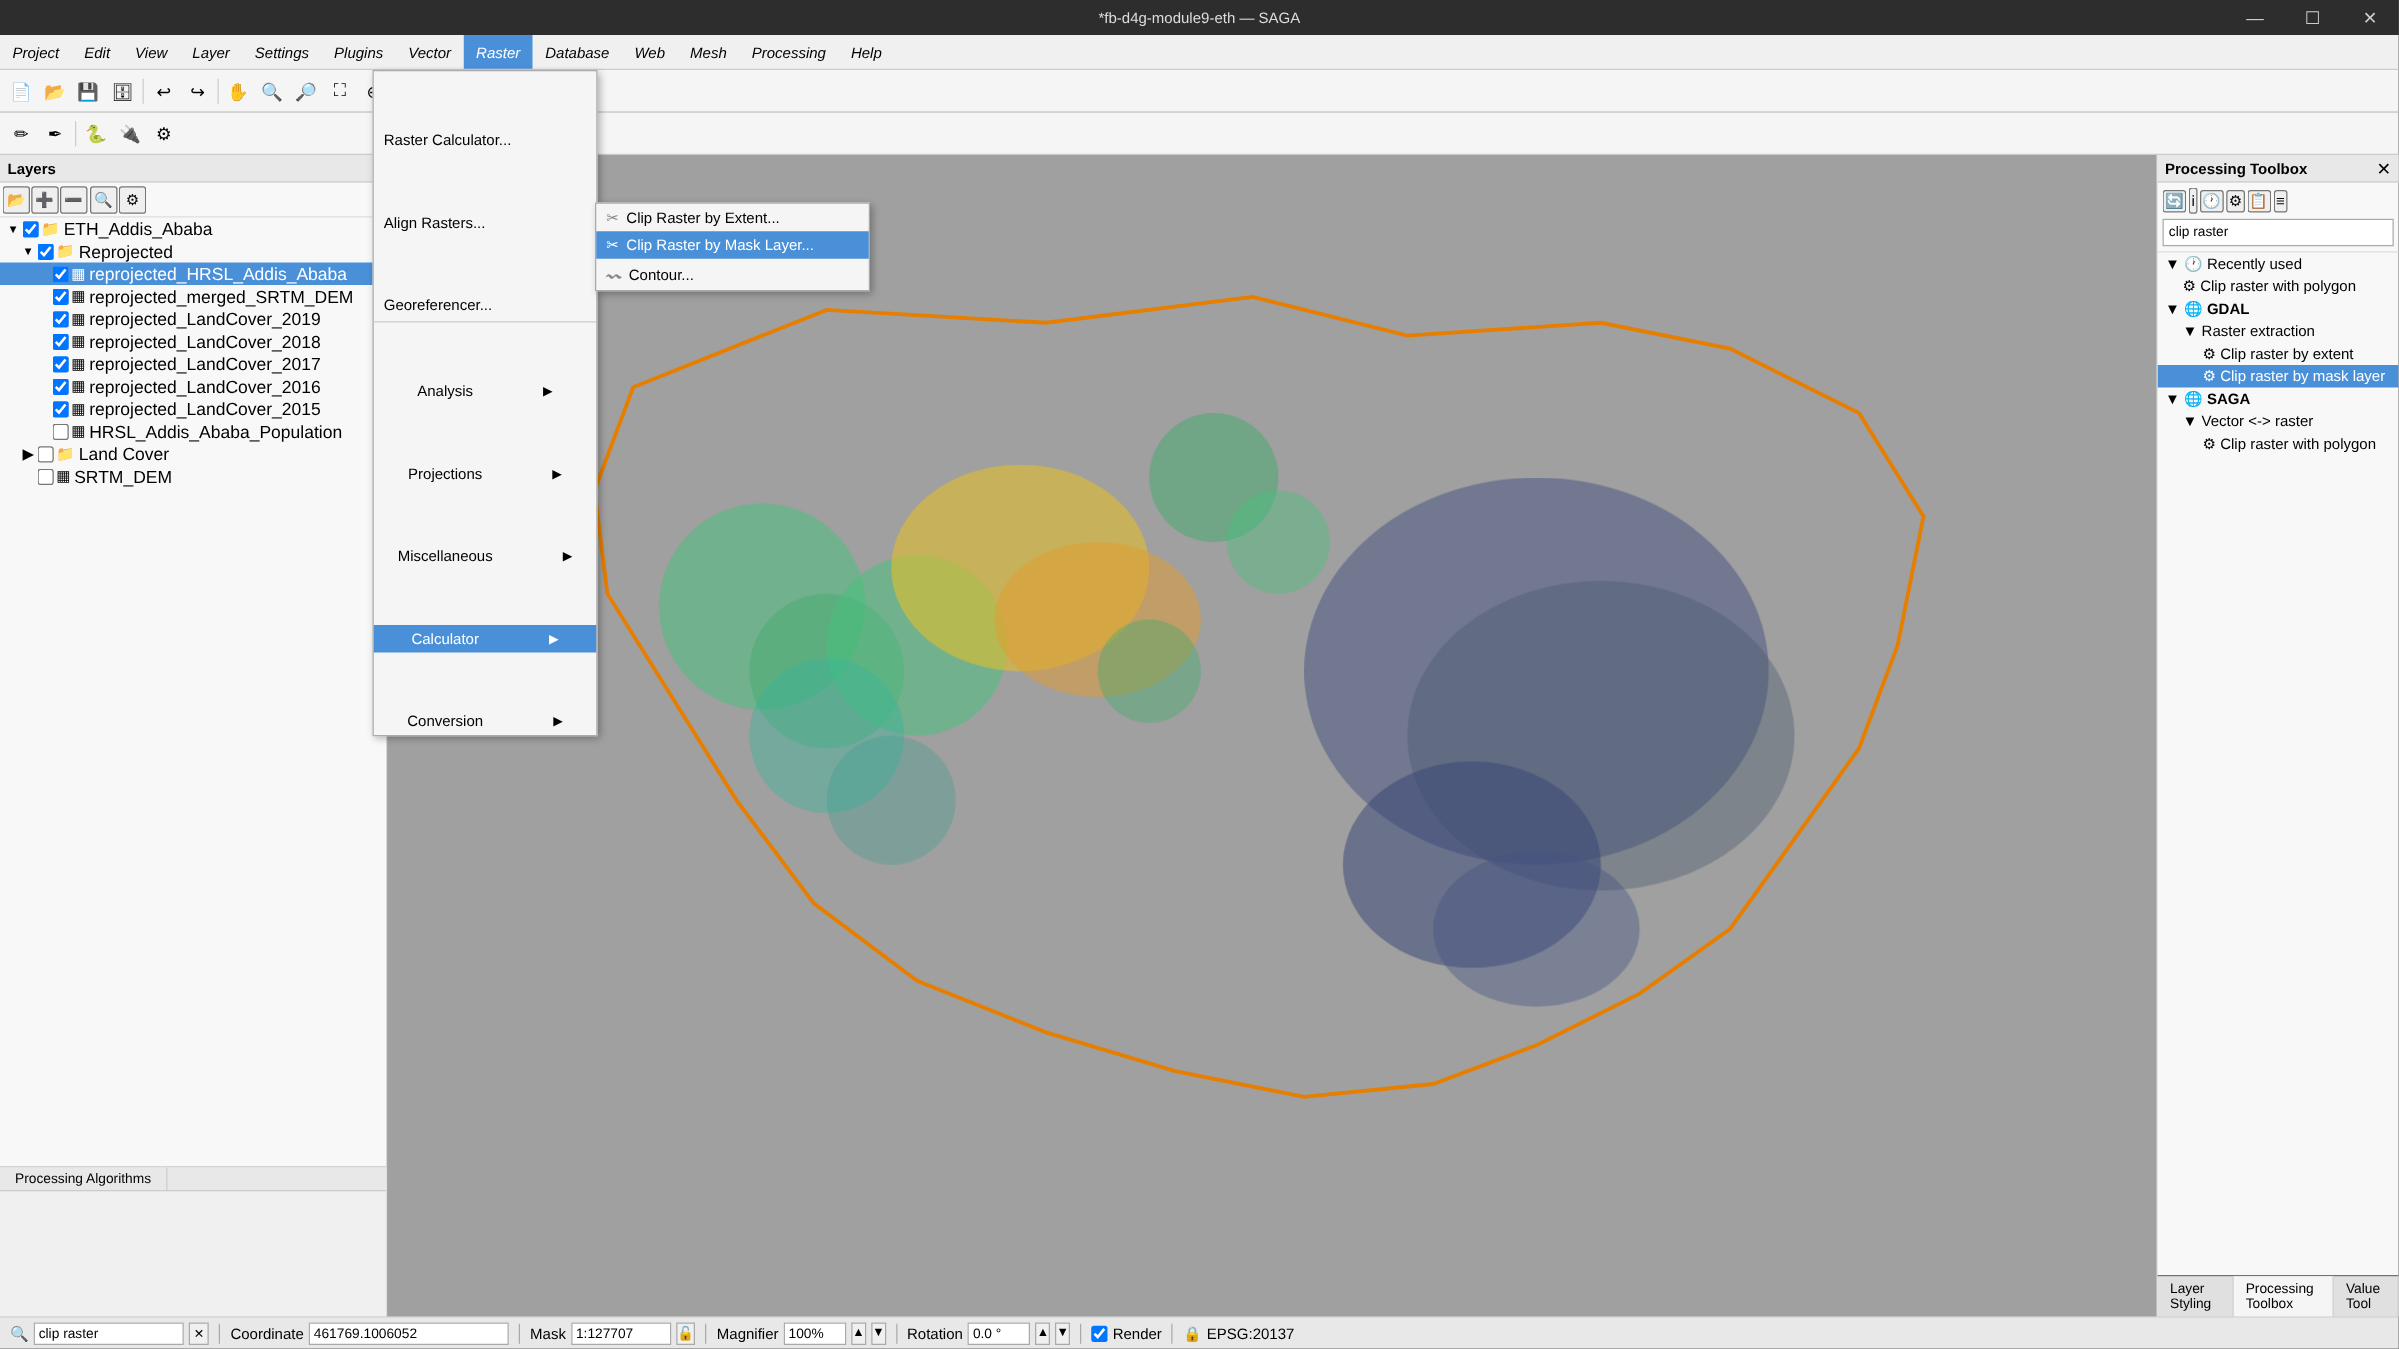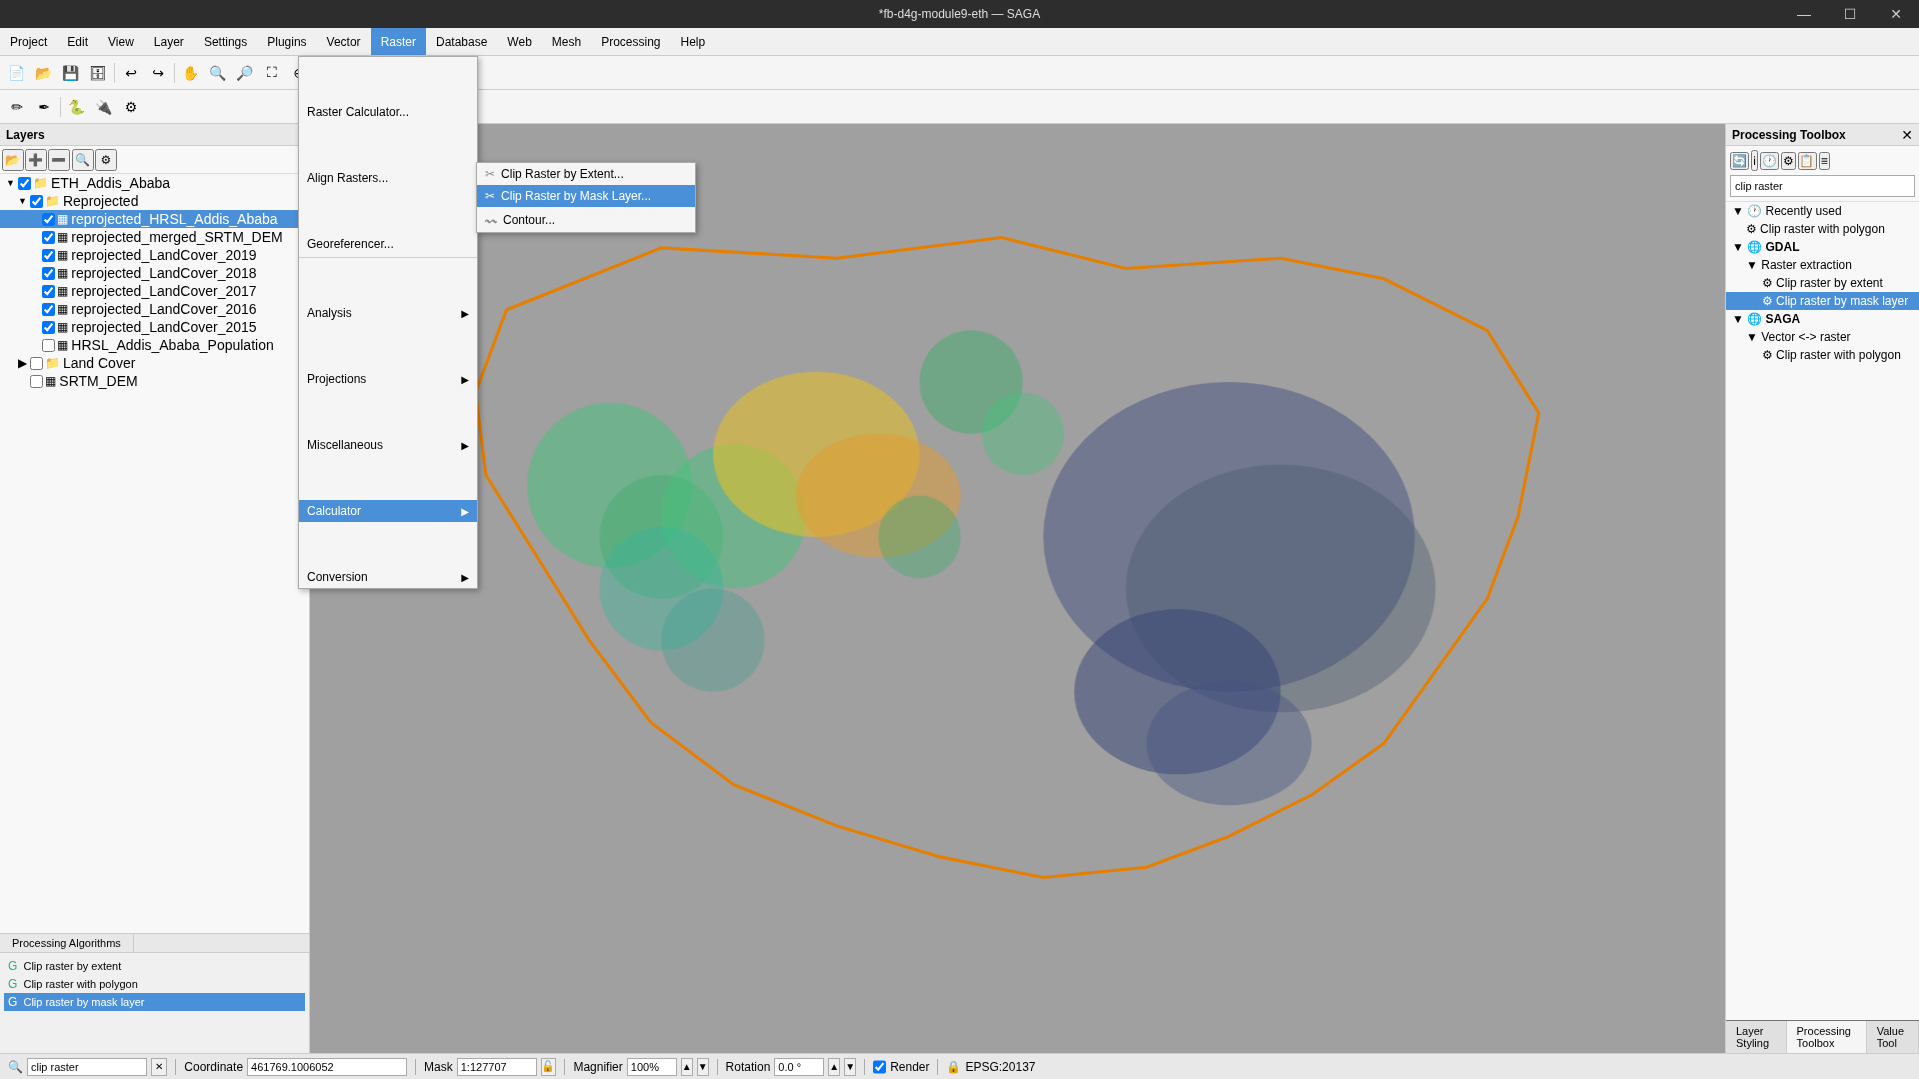--- a/index.html
+++ b/index.html
@@ -10,20 +10,21 @@
       width: 100%; height: 28px; background: #2d2d2d; display: flex; align-items: center;
       justify-content: center; color: #ddd; font-size: 12px; position: relative;
     }
     #titlebar .win-buttons { position: absolute; right: 0; display: flex; height: 100%; }
     #titlebar .win-btn { width: 46px; height: 100%; display: flex; align-items: center; justify-content: center; color: #ccc; cursor: pointer; font-size: 14px; }
 
     
     #menubar {
       width: 100%; height: 28px; background: #f0f0f0; display: flex; align-items: flex-start;
       border-bottom: 1px solid #ccc;
+      font-style: italic;
     }
     .menu-item { padding: 4px 10px; cursor: pointer; height: 100%; display: flex; align-items: center; }
     .menu-item.active { background: #4a90d9; color: white; }
 
     
     .toolbar { height: 34px; background: #f5f5f5; display: flex; align-items: center; padding: 2px 4px; border-bottom: 1px solid #ccc; gap: 1px; }
     .toolbar .tb-btn { width: 26px; height: 26px; display: flex; align-items: center; justify-content: center; border: none; background: transparent; cursor: pointer; border-radius: 2px; font-size: 14px; }
     .toolbar .sep { width: 1px; height: 20px; background: #ccc; margin: 0 2px; }
 
     
@@ -63,21 +64,21 @@
     #statusbar .status-section { display: flex; align-items: center; gap: 4px; }
     #statusbar .sep { width: 1px; height: 16px; background: #aaa; }
     #statusbar input { height: 18px; border: 1px solid #aaa; padding: 0 3px; font-size: 11px; }
     #statusbar .coord-input { width: 160px; }
     #statusbar .scale-input { width: 80px; }
 
     
     #raster-menu { position: fixed; top: 56px; left: 298px; background: #f5f5f5; border: 1px solid #aaa; box-shadow: 2px 2px 6px rgba(0,0,0,0.3); z-index: 1000; min-width: 180px; }
     .menu-separator { height: 1px; background: #ccc; margin: 2px 0; }
     .menu-entry { display: flex; align-items: center; padding: 4px 8px; cursor: pointer; white-space: nowrap; font-size: 12px; margin-top: 44px; }
-    .menu-entry.has-sub { justify-content: space-between; gap: 48px; }
+    .menu-entry.has-sub { justify-content: center; gap: 48px; }
     .menu-entry.active { background: #4a90d9; color: white; }
     .menu-entry .arrow { font-size: 10px; margin-left: 8px; }
 
     
     #extraction-submenu { position: fixed; top: 162px; left: 476px; background: #f5f5f5; border: 1px solid #aaa; box-shadow: 2px 2px 6px rgba(0,0,0,0.3); z-index: 1001; min-width: 220px; }
     .sub-entry { display: flex; align-items: center; padding: 4px 8px; cursor: pointer; white-space: nowrap; font-size: 12px; gap: 6px; }
     .sub-entry.hovered { background: #4a90d9; color: white; }
 
     
     #map-svg { position: absolute; top: 0; left: 0; width: 100%; height: 100%; }
@@ -252,34 +253,20 @@
         <input type="checkbox" style="width: 13px; height: 13px; margin-right: 2px;">
         <span style="margin-right:3px;">▦</span>
         <span class="layer-name">SRTM_DEM</span>
       </div>
     </div>
 
     <div id="bottom-panel">
       <div id="bottom-tabs">
         <div class="bottom-tab">Processing Algorithms</div>
       </div>
-      <div id="bottom-content">
-        <div class="bottom-item">
-          <span style="color:#3a7;">G</span>
-          &nbsp;Clip raster by extent
-        </div>
-        <div class="bottom-item">
-          <span style="color:#3a7;">G</span>
-          &nbsp;Clip raster with polygon
-        </div>
-        <div class="bottom-item selected">
-          <span>G</span>
-          &nbsp;Clip raster by mask layer
-        </div>
-      </div>
     </div>
   </div>
 
   <div id="map-area">
     <svg id="map-svg" viewBox="0 0 1390 900" preserveAspectRatio="xMidYMid slice">
 
       <rect width="1390" height="900" fill="#a0a0a0"></rect>
 
       <polygon points="200,180 350,120 520,130 680,110 800,140 950,130 1050,150 1150,200 1200,280 1180,380 1150,460 1100,530 1050,600 980,650 900,690 820,720 720,730 620,710 520,680 420,640 340,580 280,500 230,420 180,340 170,260" fill="none" stroke="#e67e00" stroke-width="3"></polygon>
 

